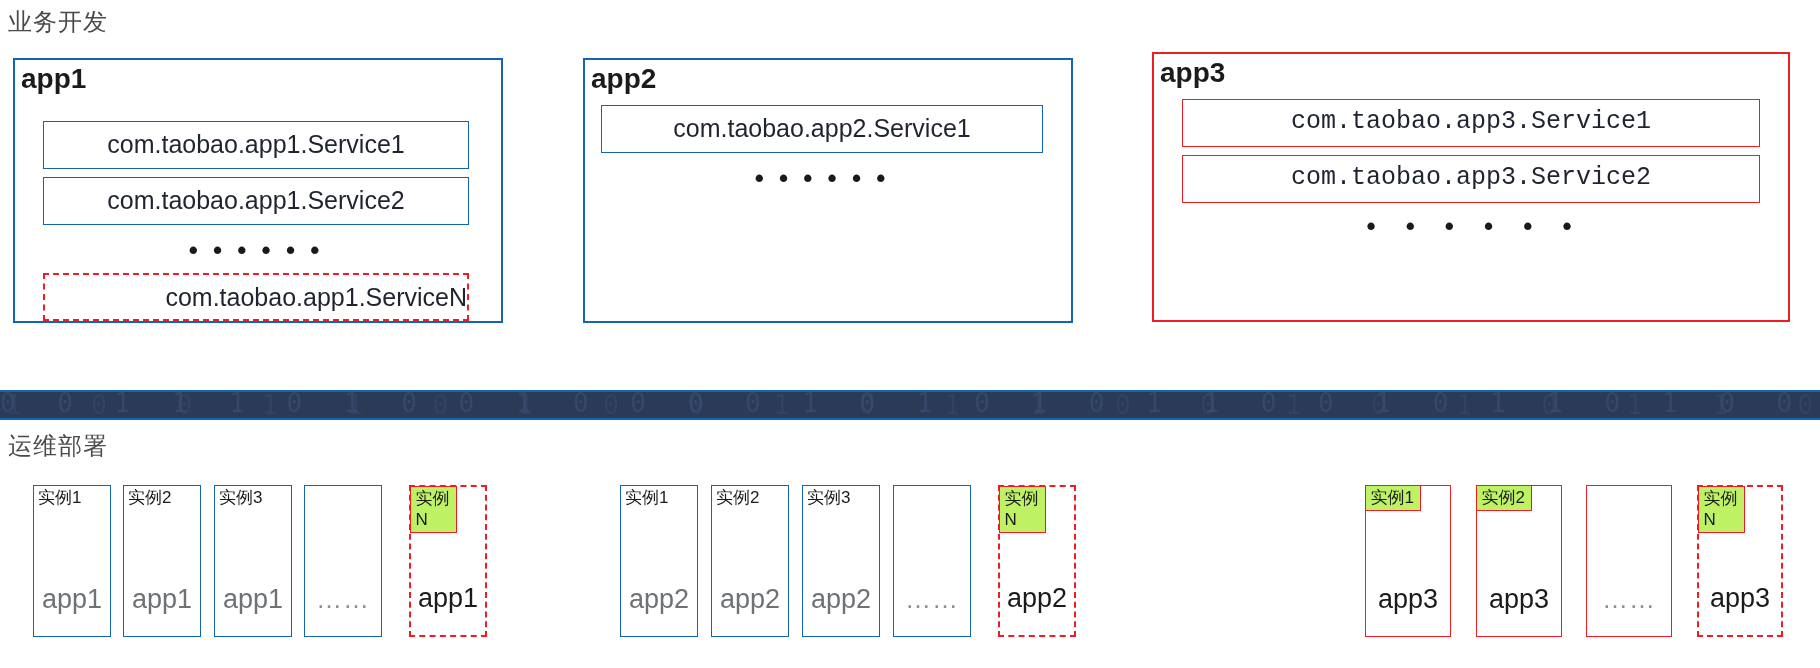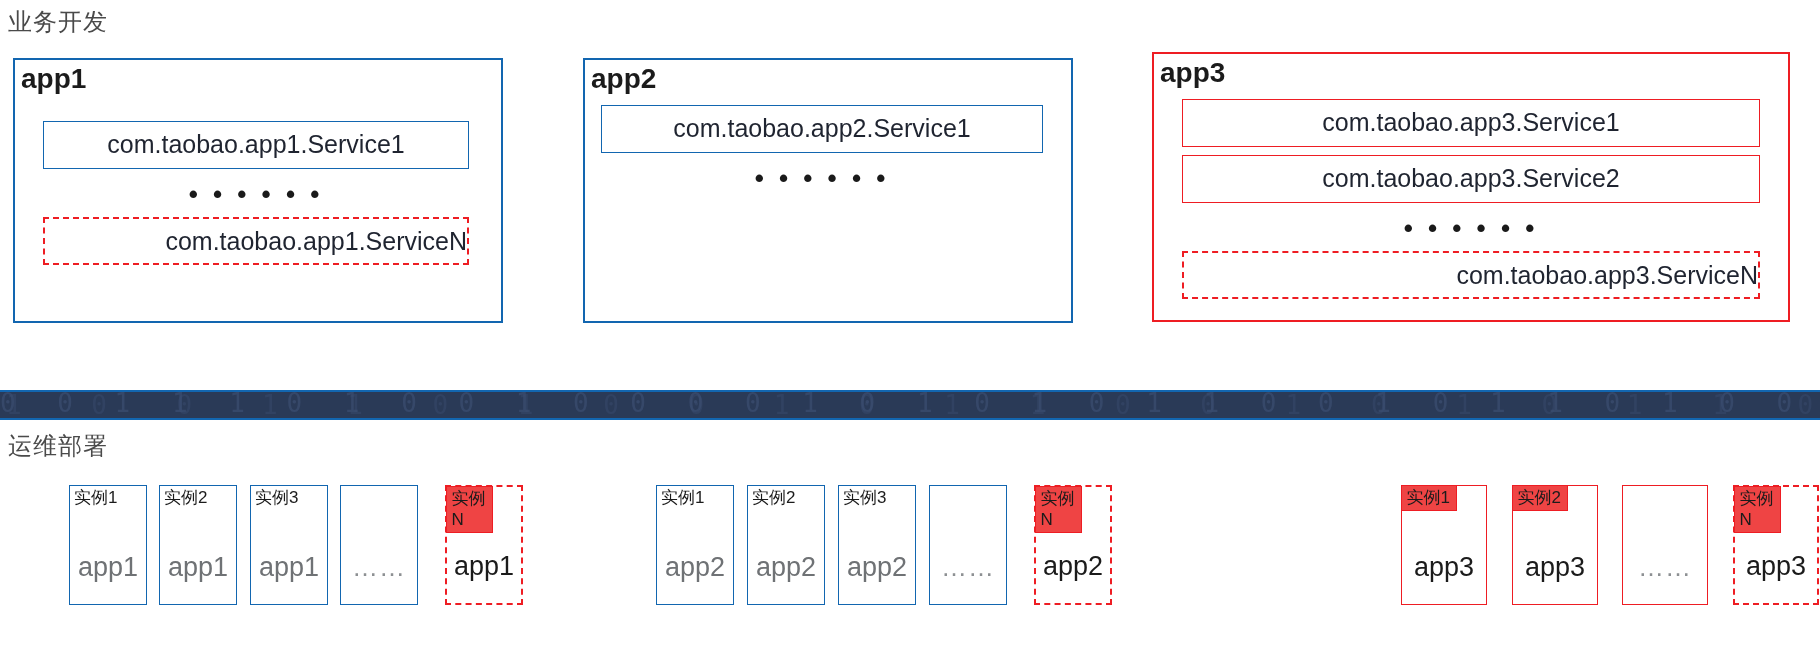--- a/index.html
+++ b/index.html
@@ -95,42 +95,41 @@
     white-space:nowrap;
     opacity:.75;
     user-select:none;
   }
   .divider .bits.b2{top:-2px;left:6px;letter-spacing:27px;opacity:.45;}
 
   
   .inst{
     position:absolute;
     box-sizing:border-box;
-    width:78px;height:120px;
-    background:#ffffff;
-    margin-left:36px;
+    width:78px;height:152px;
+    background:#ffffff;
   }
   .inst.blue{border:1.5px solid #1266b0;}
   .inst.red{border:1.5px solid #ee1d23;}
   .inst.dashed{border:2px dashed #ee1d23;}
   .inst.wide{width:86px;}
 
   .inst-label{
     position:absolute;
     left:4px;top:1px;
     font-size:17px;
     line-height:21px;
     color:#1b1b1b;
     white-space:pre-line;
   }
   .inst-label.boxed{
     box-sizing:border-box;
     left:-1.5px;top:-1.5px;
     padding:1px 6px 2px 5px;
-    background:#ef4444;
+    background:#bef264;
     border:1.5px solid #ee1d23;
   }
   .inst-app{
     position:absolute;
     left:0;right:0;
     bottom:22px;
     text-align:center;
     font-size:27px;
     line-height:30px;
     color:#6f7275;
@@ -143,40 +142,40 @@
 <body>
 
 <div class="stage">
 
   <div class="section-title" id="title-dev">业务开发</div>
 
   <div class="app-box blue" id="app-box-0" style="left:13px;top:58px;width:490px;height:265px;">
     <div class="app-label">app1</div>
     <div class="svc-list" style="left:28px;right:32px;top:45px;margin-top:16px;">
       <div class="svc blue">com.taobao.app1.Service1</div>
+      <div class="svc blue">com.taobao.app1.Service2</div>
       <div class="dots">• • • • • •</div>
       <div class="svc dashed">com.taobao.app1.ServiceN</div>
     </div>
   </div>
 
   <div class="app-box blue" id="app-box-1" style="left:583px;top:58px;width:490px;height:265px;">
     <div class="app-label">app2</div>
     <div class="svc-list" style="left:16px;right:28px;top:45px;">
       <div class="svc blue">com.taobao.app2.Service1</div>
       <div class="dots">• • • • • •</div>
     </div>
   </div>
 
   <div class="app-box red" id="app-box-2" style="left:1152px;top:52px;width:638px;height:270px;">
     <div class="app-label">app3</div>
-    <div class="svc-list" style="left:28px;right:28px;top:45px;">
+    <div class="svc-list" style="left:28px;right:28px;top:45px;font-family:Liberation Mono, monospace;">
       <div class="svc red">com.taobao.app3.Service1</div>
       <div class="svc red">com.taobao.app3.Service2</div>
       <div class="dots">• • • • • •</div>
-      <div class="svc dashed">com.taobao.app3.ServiceN</div>
     </div>
   </div>
 
   <div class="divider">
     <div class="bits">0 0 1 1 1 0 1 0 0 1 0 0 0 0 1 0 1 0 1 0 1 1 0 0 1 0 1 1 0 1 0 0 1 0 1 0 0 1 1 0 1 0 0 1 0 1 1 0 0 1 0 1 0 1 1 0 0 1 0 1</div>
     <div class="bits b2">1 0 0 1 1 0 1 0 0 1 0 1 1 0 0 1 0 1 0 1 1 0 0 1 0 1 1 0 1 0 0 1 0 1 1 0 0 1 0 1</div>
   </div>
 
   <div class="section-title" id="title-ops">运维部署</div>
 

